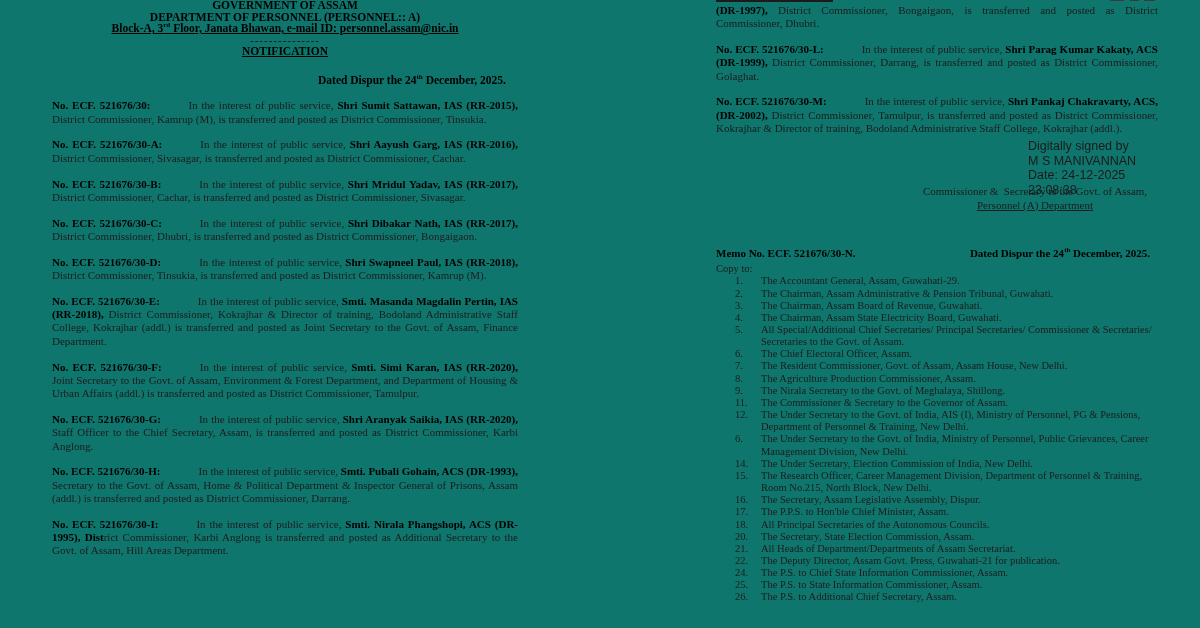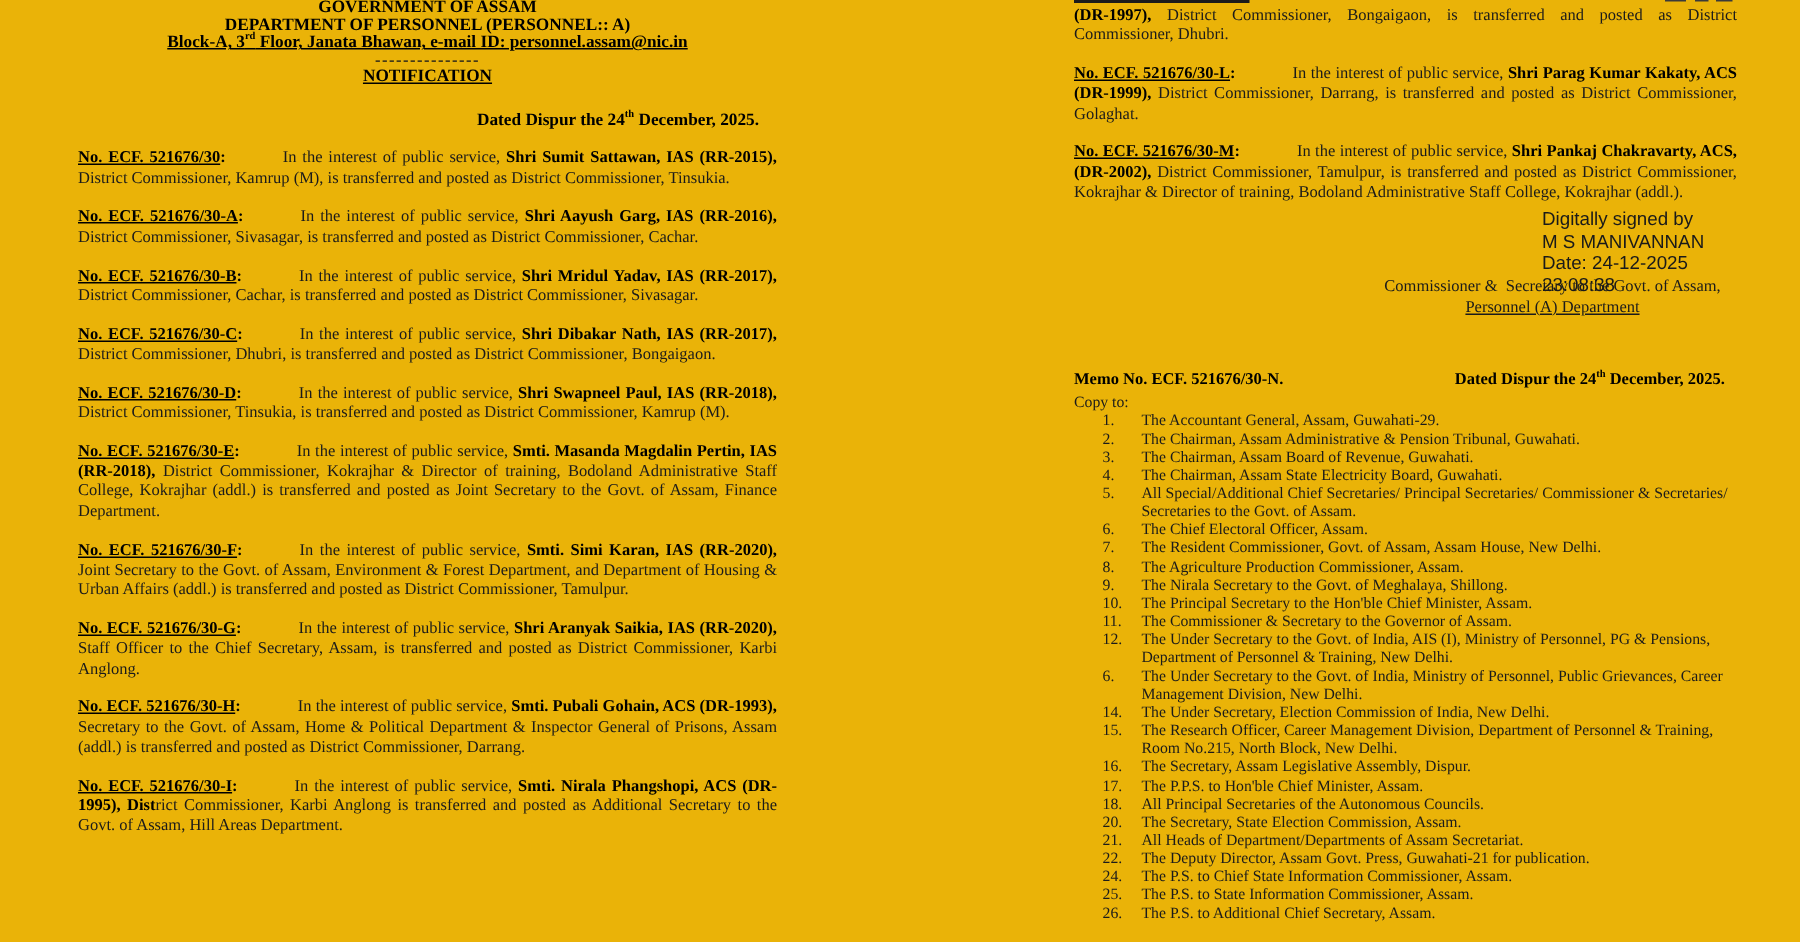--- a/index.html
+++ b/index.html
@@ -1,19 +1,19 @@
 <!DOCTYPE html>
 <html><head>
 <meta charset="utf-8">
 <style>
   * { margin:0; padding:0; box-sizing:border-box; }
   html,body { background:#ffffff; }
   .canvas {
     position:relative; width:1200px; height:628px; overflow:hidden;
-    background:#eab308; color:#1b1b1b;
+    background:#0f766e; color:#1b1b1b;
     font-family:"Liberation Serif", serif;
   }
   .page { position:absolute; top:0; }
   .page-left  { left:52px;  width:466px; }
   .page-right { left:716px; width:442px; }
 
   
   .letterhead { text-align:center; }
   .h-line { font-weight:bold; font-size:11.5px; line-height:11.6px; color:#000; }
   .h-underline { text-decoration:underline; }
@@ -22,21 +22,21 @@
   sup { font-size:7px; line-height:0; }
 
   .dated-line { text-align:right; font-weight:bold; font-size:11.5px; margin-top:17px; padding-right:12px; color:#000; }
 
   
   .orders-block { margin-top:13px; }
   p.order {
     font-size:11px; line-height:13.3px; text-align:justify; margin-bottom:12.5px;
   }
   p.order:last-child { margin-bottom:0; }
-  .order-label { font-weight:bold; text-decoration:underline; color:#000; }
+  .order-label { font-weight:bold; color:#000; }
   .order-colon { font-weight:bold; color:#000; }
   .tab-spacer { display:inline-block; width:38px; }
   .order-name { font-weight:bold; color:#000; }
 
   
   .clip-top { position:relative; height:3px; overflow:hidden; margin-bottom:1px; }
   .clip-bar  { position:absolute; top:0; left:0;  width:117px; height:1.6px; background:#1b1b1b; }
   .clip-m1 { position:absolute; top:0; left:394px; width:14px; height:1.4px; background:#3a3a3a; }
   .clip-m2 { position:absolute; top:0; left:414px; width:9px;  height:1.4px; background:#3a3a3a; }
   .clip-m3 { position:absolute; top:0; left:428px; width:11px; height:1.4px; background:#3a3a3a; }
@@ -161,24 +161,20 @@
         </div>
         <div class="copy-item">
           <span class="copy-num">8.</span>
           <div class="copy-txt">The Agriculture Production Commissioner, Assam.</div>
         </div>
         <div class="copy-item">
           <span class="copy-num">9.</span>
           <div class="copy-txt">The Nirala Secretary to the Govt. of Meghalaya, Shillong.</div>
         </div>
         <div class="copy-item">
-          <span class="copy-num">10.</span>
-          <div class="copy-txt">The Principal Secretary to the Hon'ble Chief Minister, Assam.</div>
-        </div>
-        <div class="copy-item">
           <span class="copy-num">11.</span>
           <div class="copy-txt">The Commissioner &amp; Secretary to the Governor of Assam.</div>
         </div>
         <div class="copy-item">
           <span class="copy-num">12.</span>
           <div class="copy-txt">The Under Secretary to the Govt. of India, AIS (I), Ministry of Personnel, PG &amp; Pensions, Department of Personnel &amp; Training, New Delhi.</div>
         </div>
         <div class="copy-item">
           <span class="copy-num">6.</span>
           <div class="copy-txt">The Under Secretary to the Govt. of India, Ministry of Personnel, Public Grievances, Career Management Division, New Delhi.</div>

